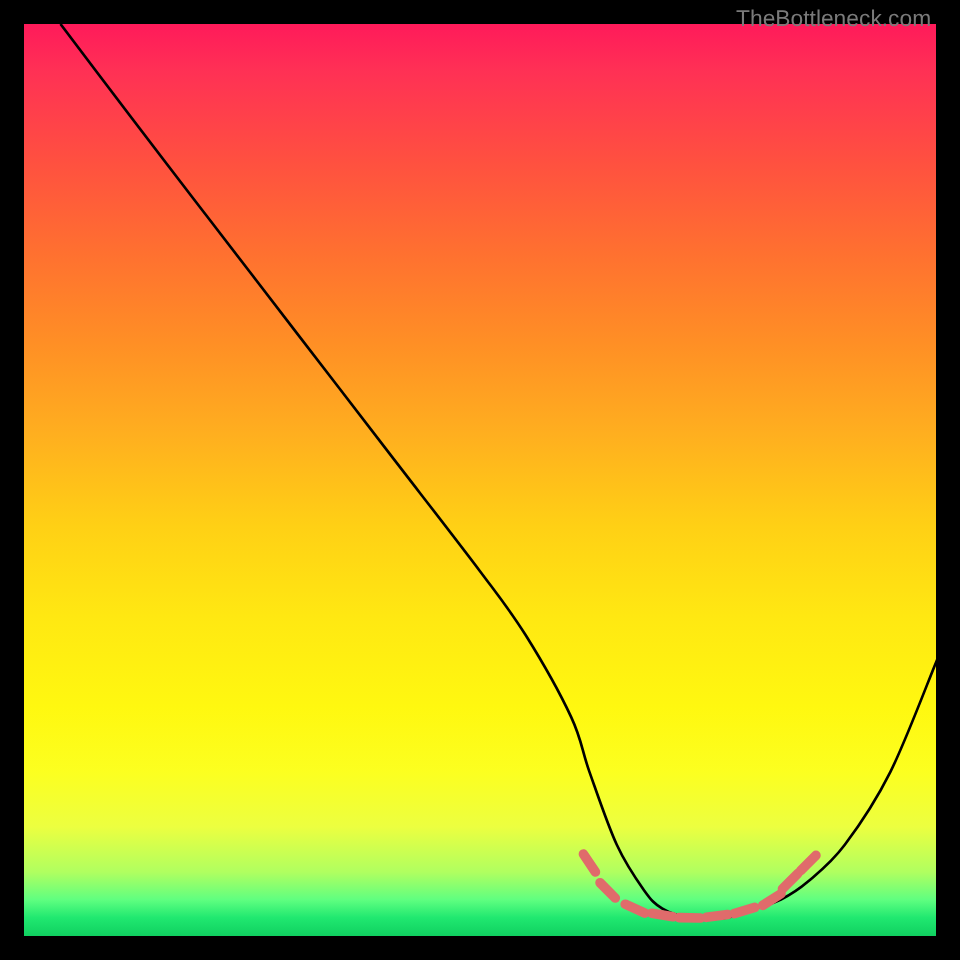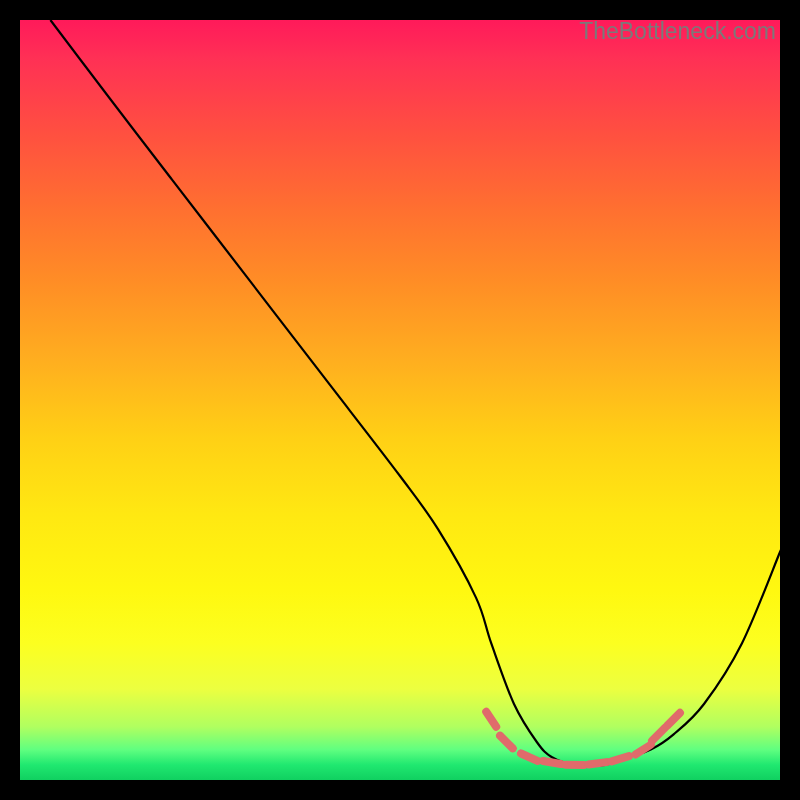--- a/index.html
+++ b/index.html
@@ -22,24 +22,24 @@
       #fff810 75%,
       #fcff20 82%,
       #ecff40 88%,
       #b0ff60 93%,
       #60ff80 96%,
       #20e870 98%,
       #10d060 100%);
   }
   .watermark {
     position: absolute;
-    top: 18px;
+    top: 6px;
     right: 24px;
     color: #7a7a7a;
-    font-size: 23px;
+    font-size: 19px;
     font-weight: normal;
     z-index: 30;
   }
   svg.overlay {
     position: absolute;
     left: 0; top: 0;
     width: 100%; height: 100%;
   }
 </style>
 </head>

